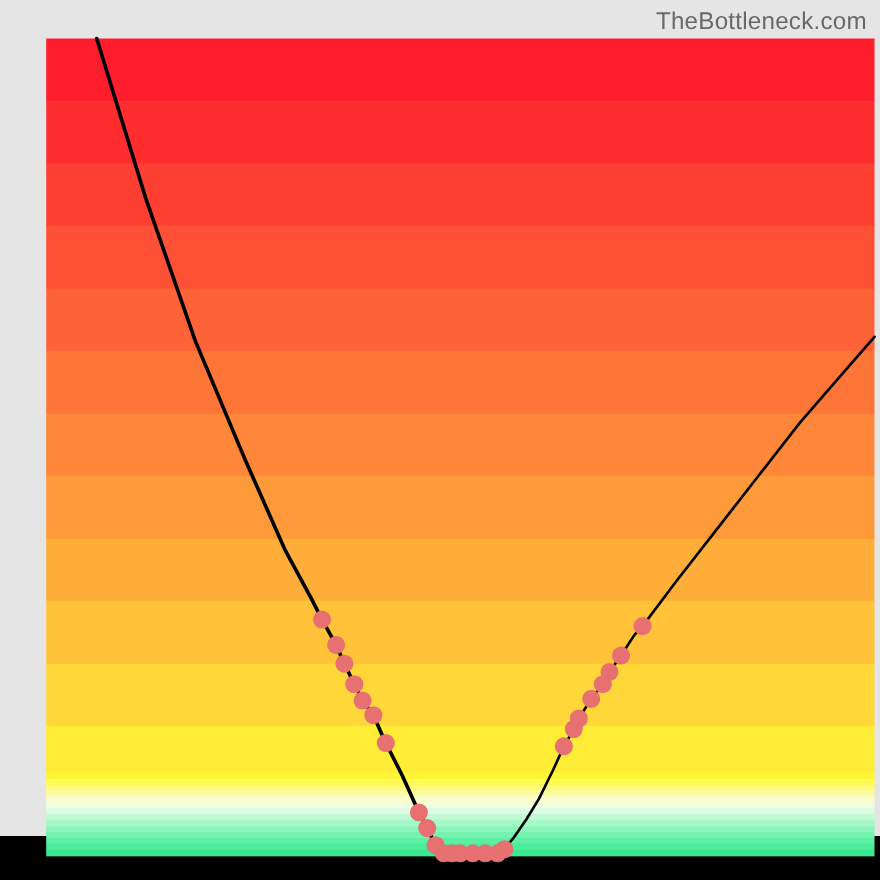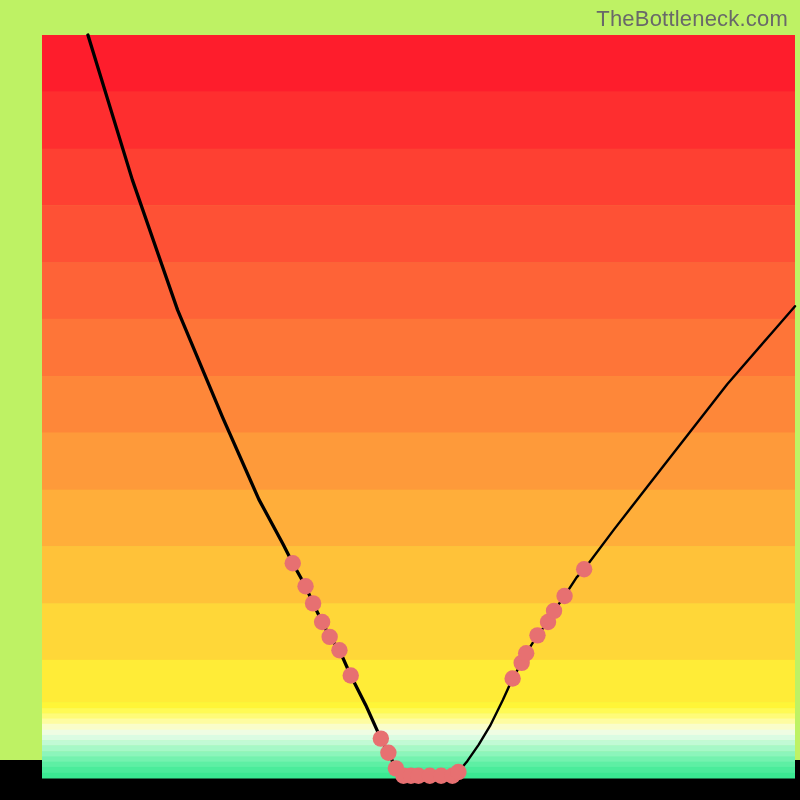--- a/index.html
+++ b/index.html
@@ -8,21 +8,21 @@
     width: 800px;
     height: 800px;
     background: #000;
     overflow: hidden;
     font-family: Arial, Helvetica, sans-serif;
   }
   .frame {
     position: relative;
     width: 800px;
     height: 760px;
-    background: #bef264;
+    background: #e5e5e5;
   }
   .watermark {
     position: absolute;
     top: 6px;
     right: 12px;
     color: #696969;
     font-size: 22px;
     font-weight: 500;
     letter-spacing: 0.2px;
     z-index: 10;

